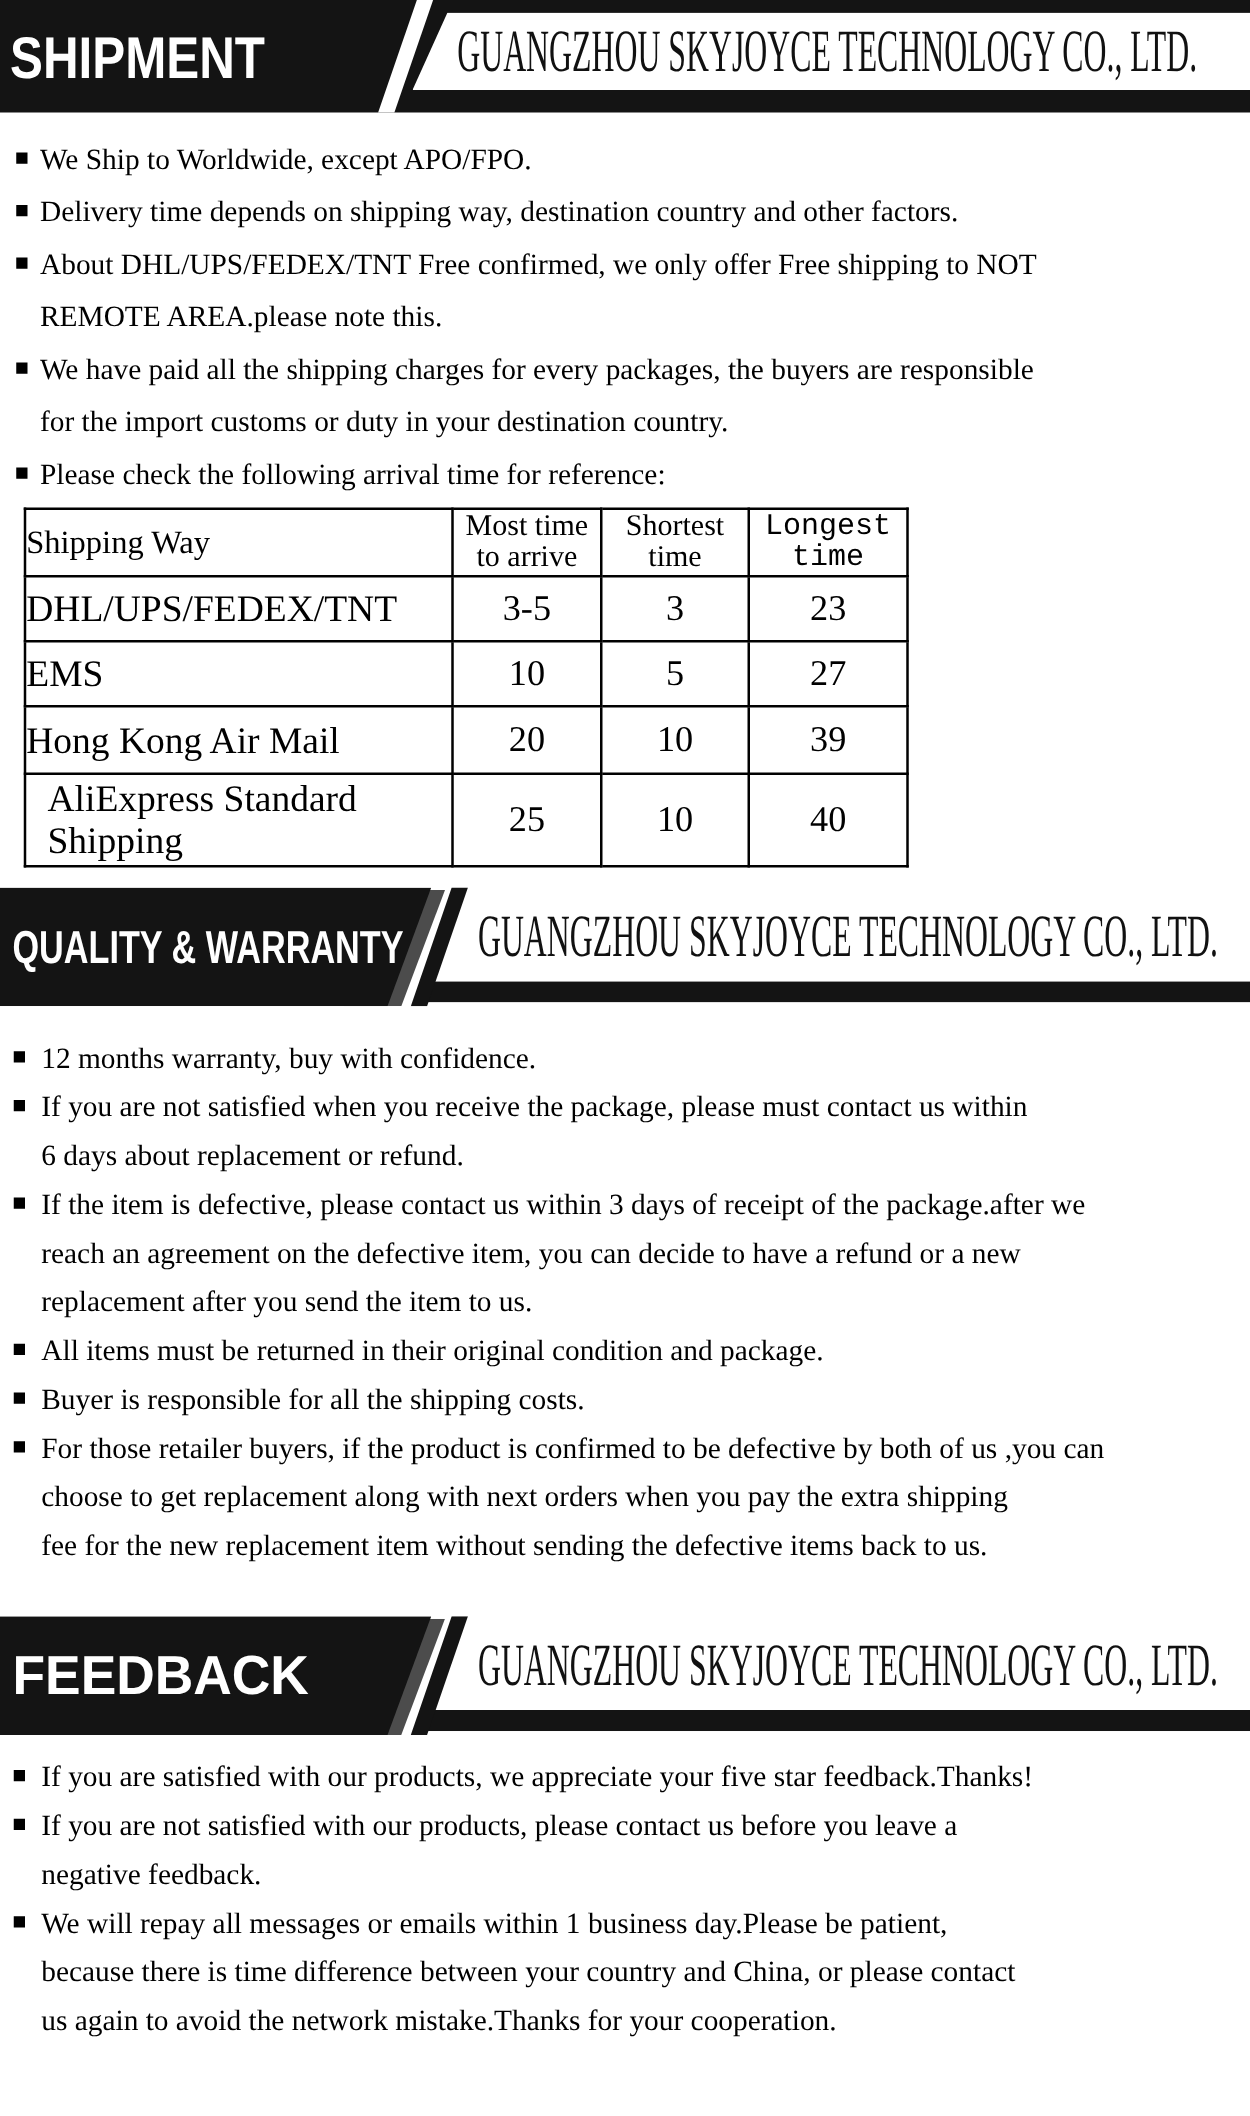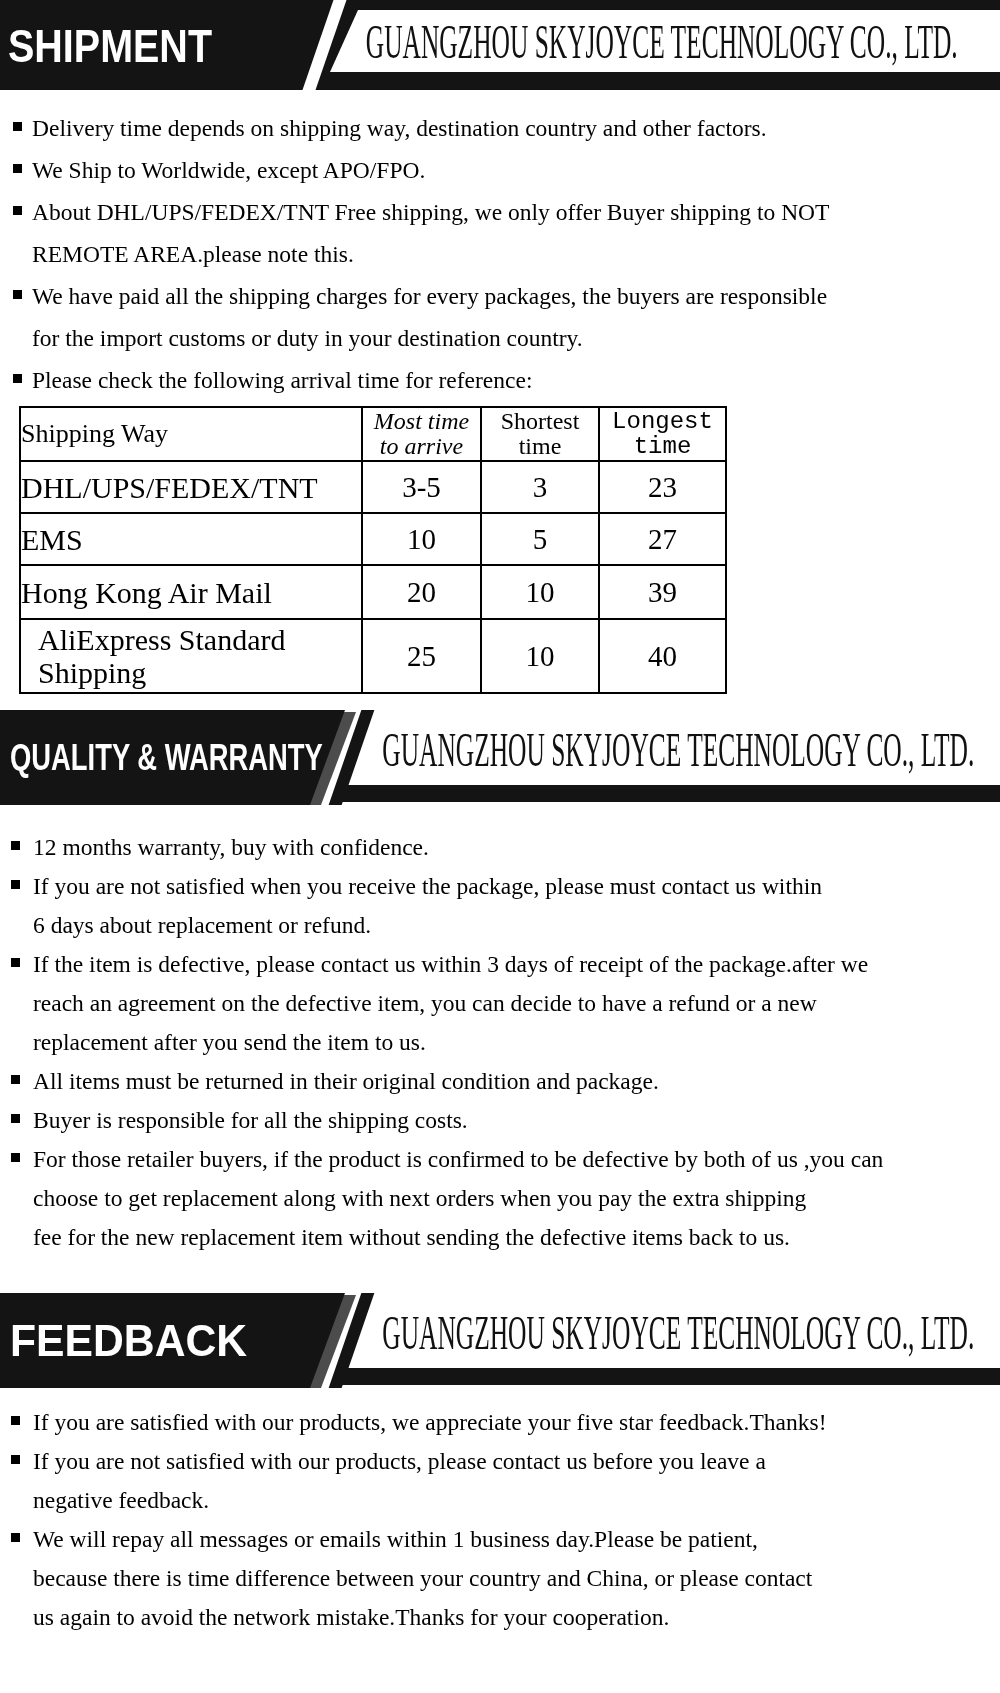--- a/index.html
+++ b/index.html
@@ -58,21 +58,21 @@
   .s2{margin-top:23px;}
   .s3{margin-top:15px;}
   .bullet-square{position:absolute;width:9px;height:9px;background:#000;}
   .s1 .bullet-square{left:13px;top:15px;}
   .s2 .bullet-square,.s3 .bullet-square{left:11px;top:13px;}
 
   
   .ship-table{border-collapse:collapse;table-layout:fixed;margin:5px 0 0 19px;width:698px;}
   .ship-table td{border:2px solid #000;padding:0;vertical-align:middle;overflow:hidden;}
   .col-way{width:340px;}
-  .col-most{width:117px;font-style:italic;}
+  .col-most{width:117px;}
   .col-short{width:116px;}
   .col-long{width:125px;font-family:Liberation Mono, monospace;}
   .hdr-way{font-size:26px;padding-left:12px;height:52px;margin-top:36px;}
   .hdr-small{font-size:24px;line-height:25px;text-align:center;}
   .cell-way{font-size:30px;padding-left:12px;line-height:33px;}
   .cell-num{font-size:29px;text-align:center;}
   .r1,.r2,.r3{height:52px;border-radius:25px;}
   .r3{height:54px;}
   .r4{height:74px;}
   .r4 .cell-way{padding-left:17px;}
@@ -88,29 +88,29 @@
       <span class="company">GUANGZHOU SKYJOYCE TECHNOLOGY CO., LTD.</span>
     </div>
     <div class="title-wrap">
       <span class="banner-title t-shipment">SHIPMENT</span>
     </div>
   </header>
 
   <div class="list s1">
     <div class="line">
       <span class="bullet-square"></span>
+      <span>We Ship to Worldwide, except APO/FPO.</span>
+    </div>
+    <div class="line">
+      <span class="bullet-square"></span>
       <span>Delivery time depends on shipping way, destination country and other factors.</span>
     </div>
     <div class="line">
       <span class="bullet-square"></span>
-      <span>We Ship to Worldwide, except APO/FPO.</span>
-    </div>
-    <div class="line">
-      <span class="bullet-square"></span>
-      <span>About DHL/UPS/FEDEX/TNT Free shipping, we only offer Buyer shipping to NOT</span>
+      <span>About DHL/UPS/FEDEX/TNT Free confirmed, we only offer Free shipping to NOT</span>
     </div>
     <div class="line">
       <span>REMOTE AREA.please note this.</span>
     </div>
     <div class="line">
       <span class="bullet-square"></span>
       <span>We have paid all the shipping charges for every packages, the buyers are responsible</span>
     </div>
     <div class="line">
       <span>for the import customs or duty in your destination country.</span>

